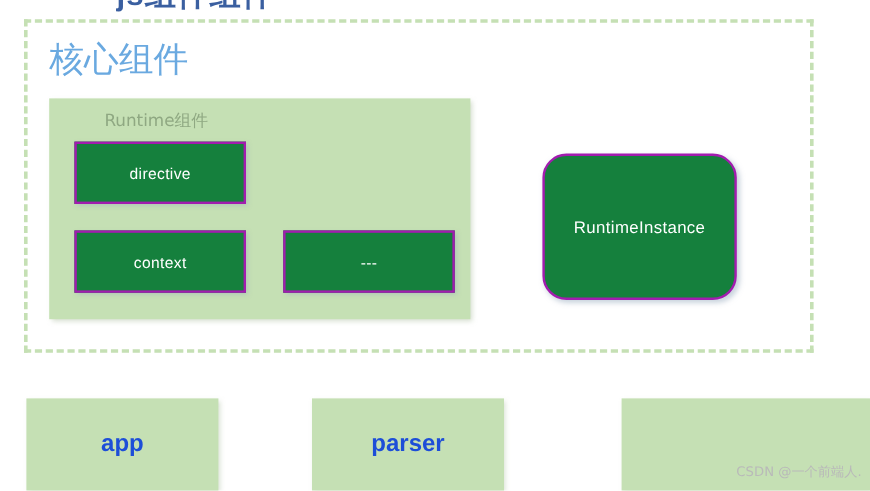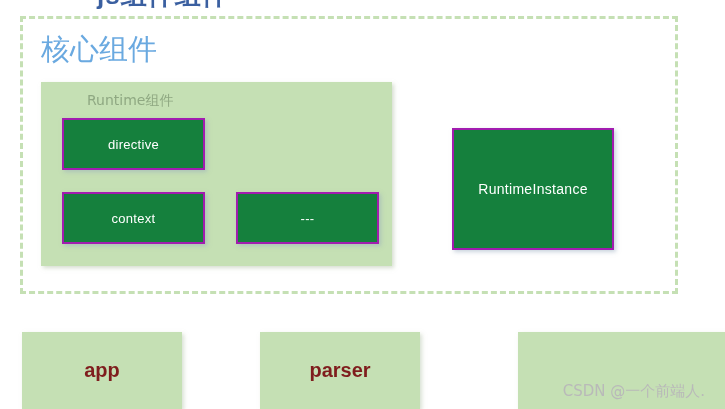--- a/index.html
+++ b/index.html
@@ -104,47 +104,48 @@
   .bb-parser    { left: 236px; top: 118px; width: 143px; height: 52px; }
   .bb-resource  { left: 62px;  top: 192px; width: 143px; height: 52px; }
   .bb-ellipsis  { left: 236px; top: 192px; width: 143px; height: 52px; }
 
   .blue-box.standalone {
     left: 452px;
     top: 128px;
     width: 162px;
     height: 122px;
     font-size: 14px;
+    border-radius: 20px;
   }
 
   
   .bottom-box {
     position: absolute;
     top: 332px;
     height: 77px;
     background: #c5e0b4;
     box-shadow: 2px 2px 4px rgba(180, 195, 170, 0.5);
-    color: #7f1d1d;
+    color: #1d4ed8;
     font-weight: bold;
     font-size: 20px;
     display: flex;
     align-items: center;
     justify-content: center;
     box-sizing: border-box;
   }
   .bb-app     { left: 22px;  width: 160px; }
   .bb-context { left: 260px; width: 160px; }
   .bb-third   { left: 518px; width: 207px; }
 
   
   .watermark {
     position: absolute;
-    right: 20px;
+    right: 7px;
     bottom: 8px;
-    font-size: 15px;
+    font-size: 11px;
     color: #b9b9b9;
     white-space: nowrap;
     font-family: "DejaVu Sans", "Liberation Sans", sans-serif;
   }
 </style>
 </head>
 <body>
 
 <div id="canvas">
 

